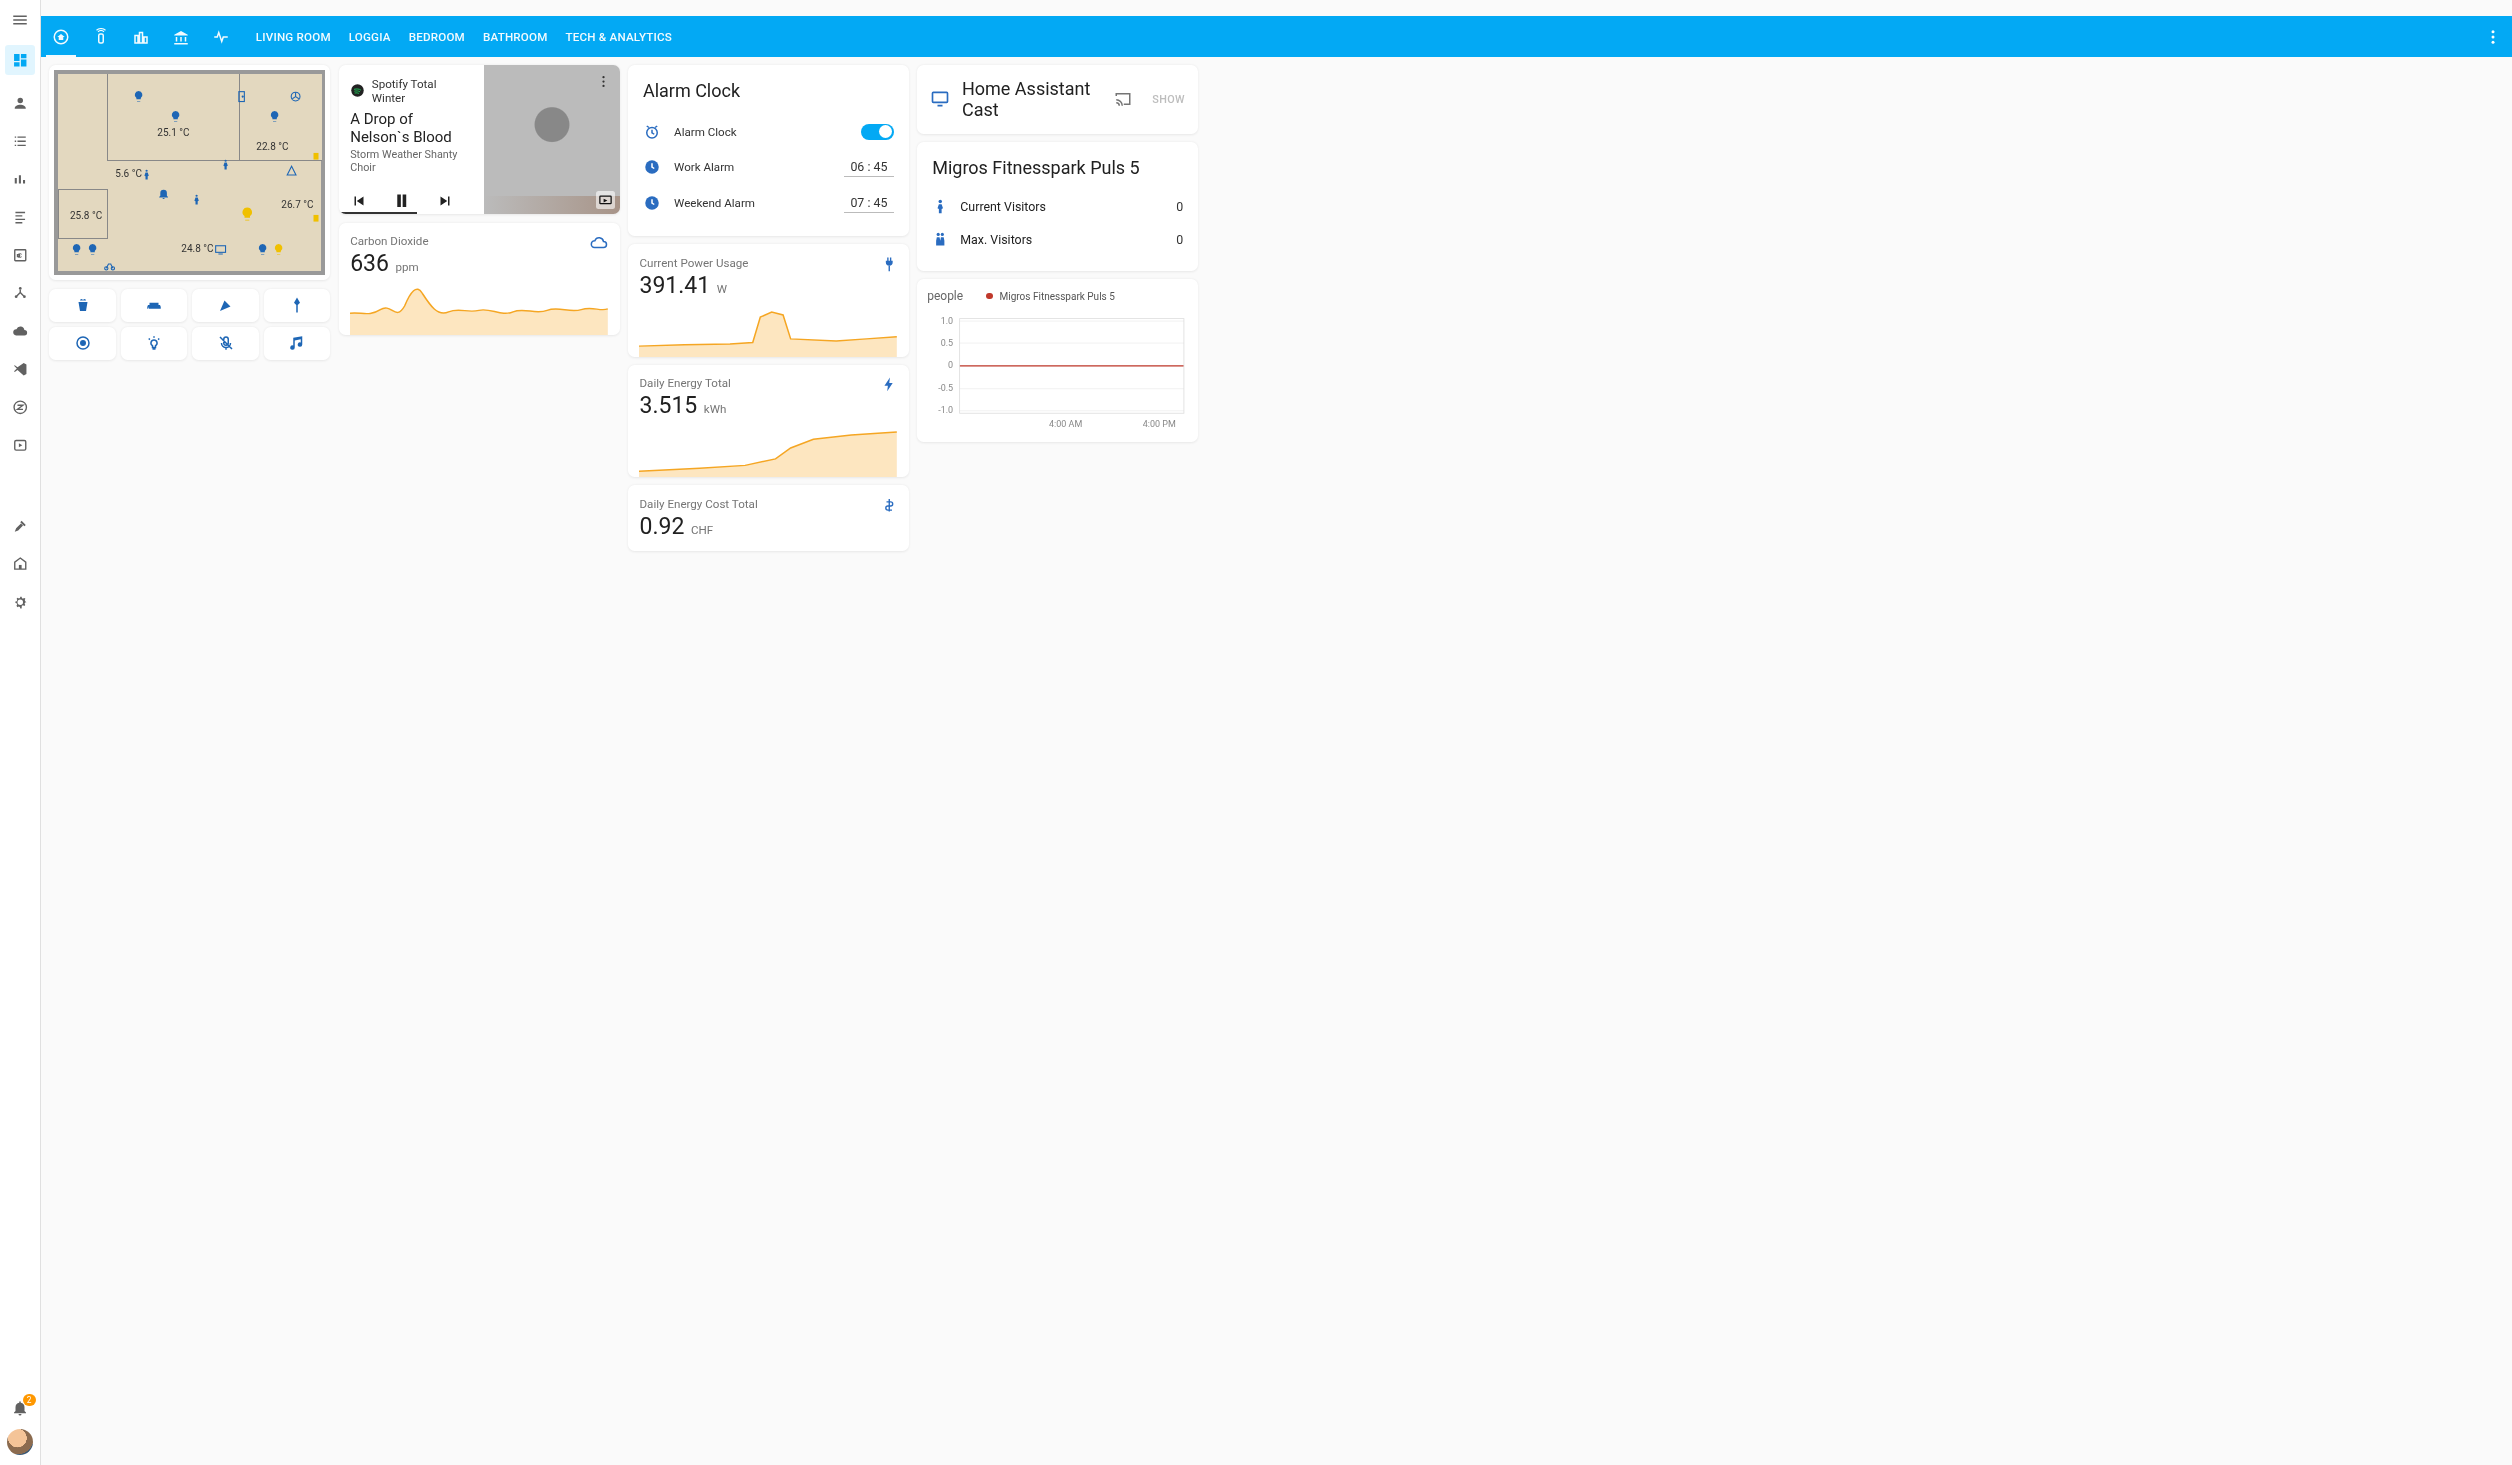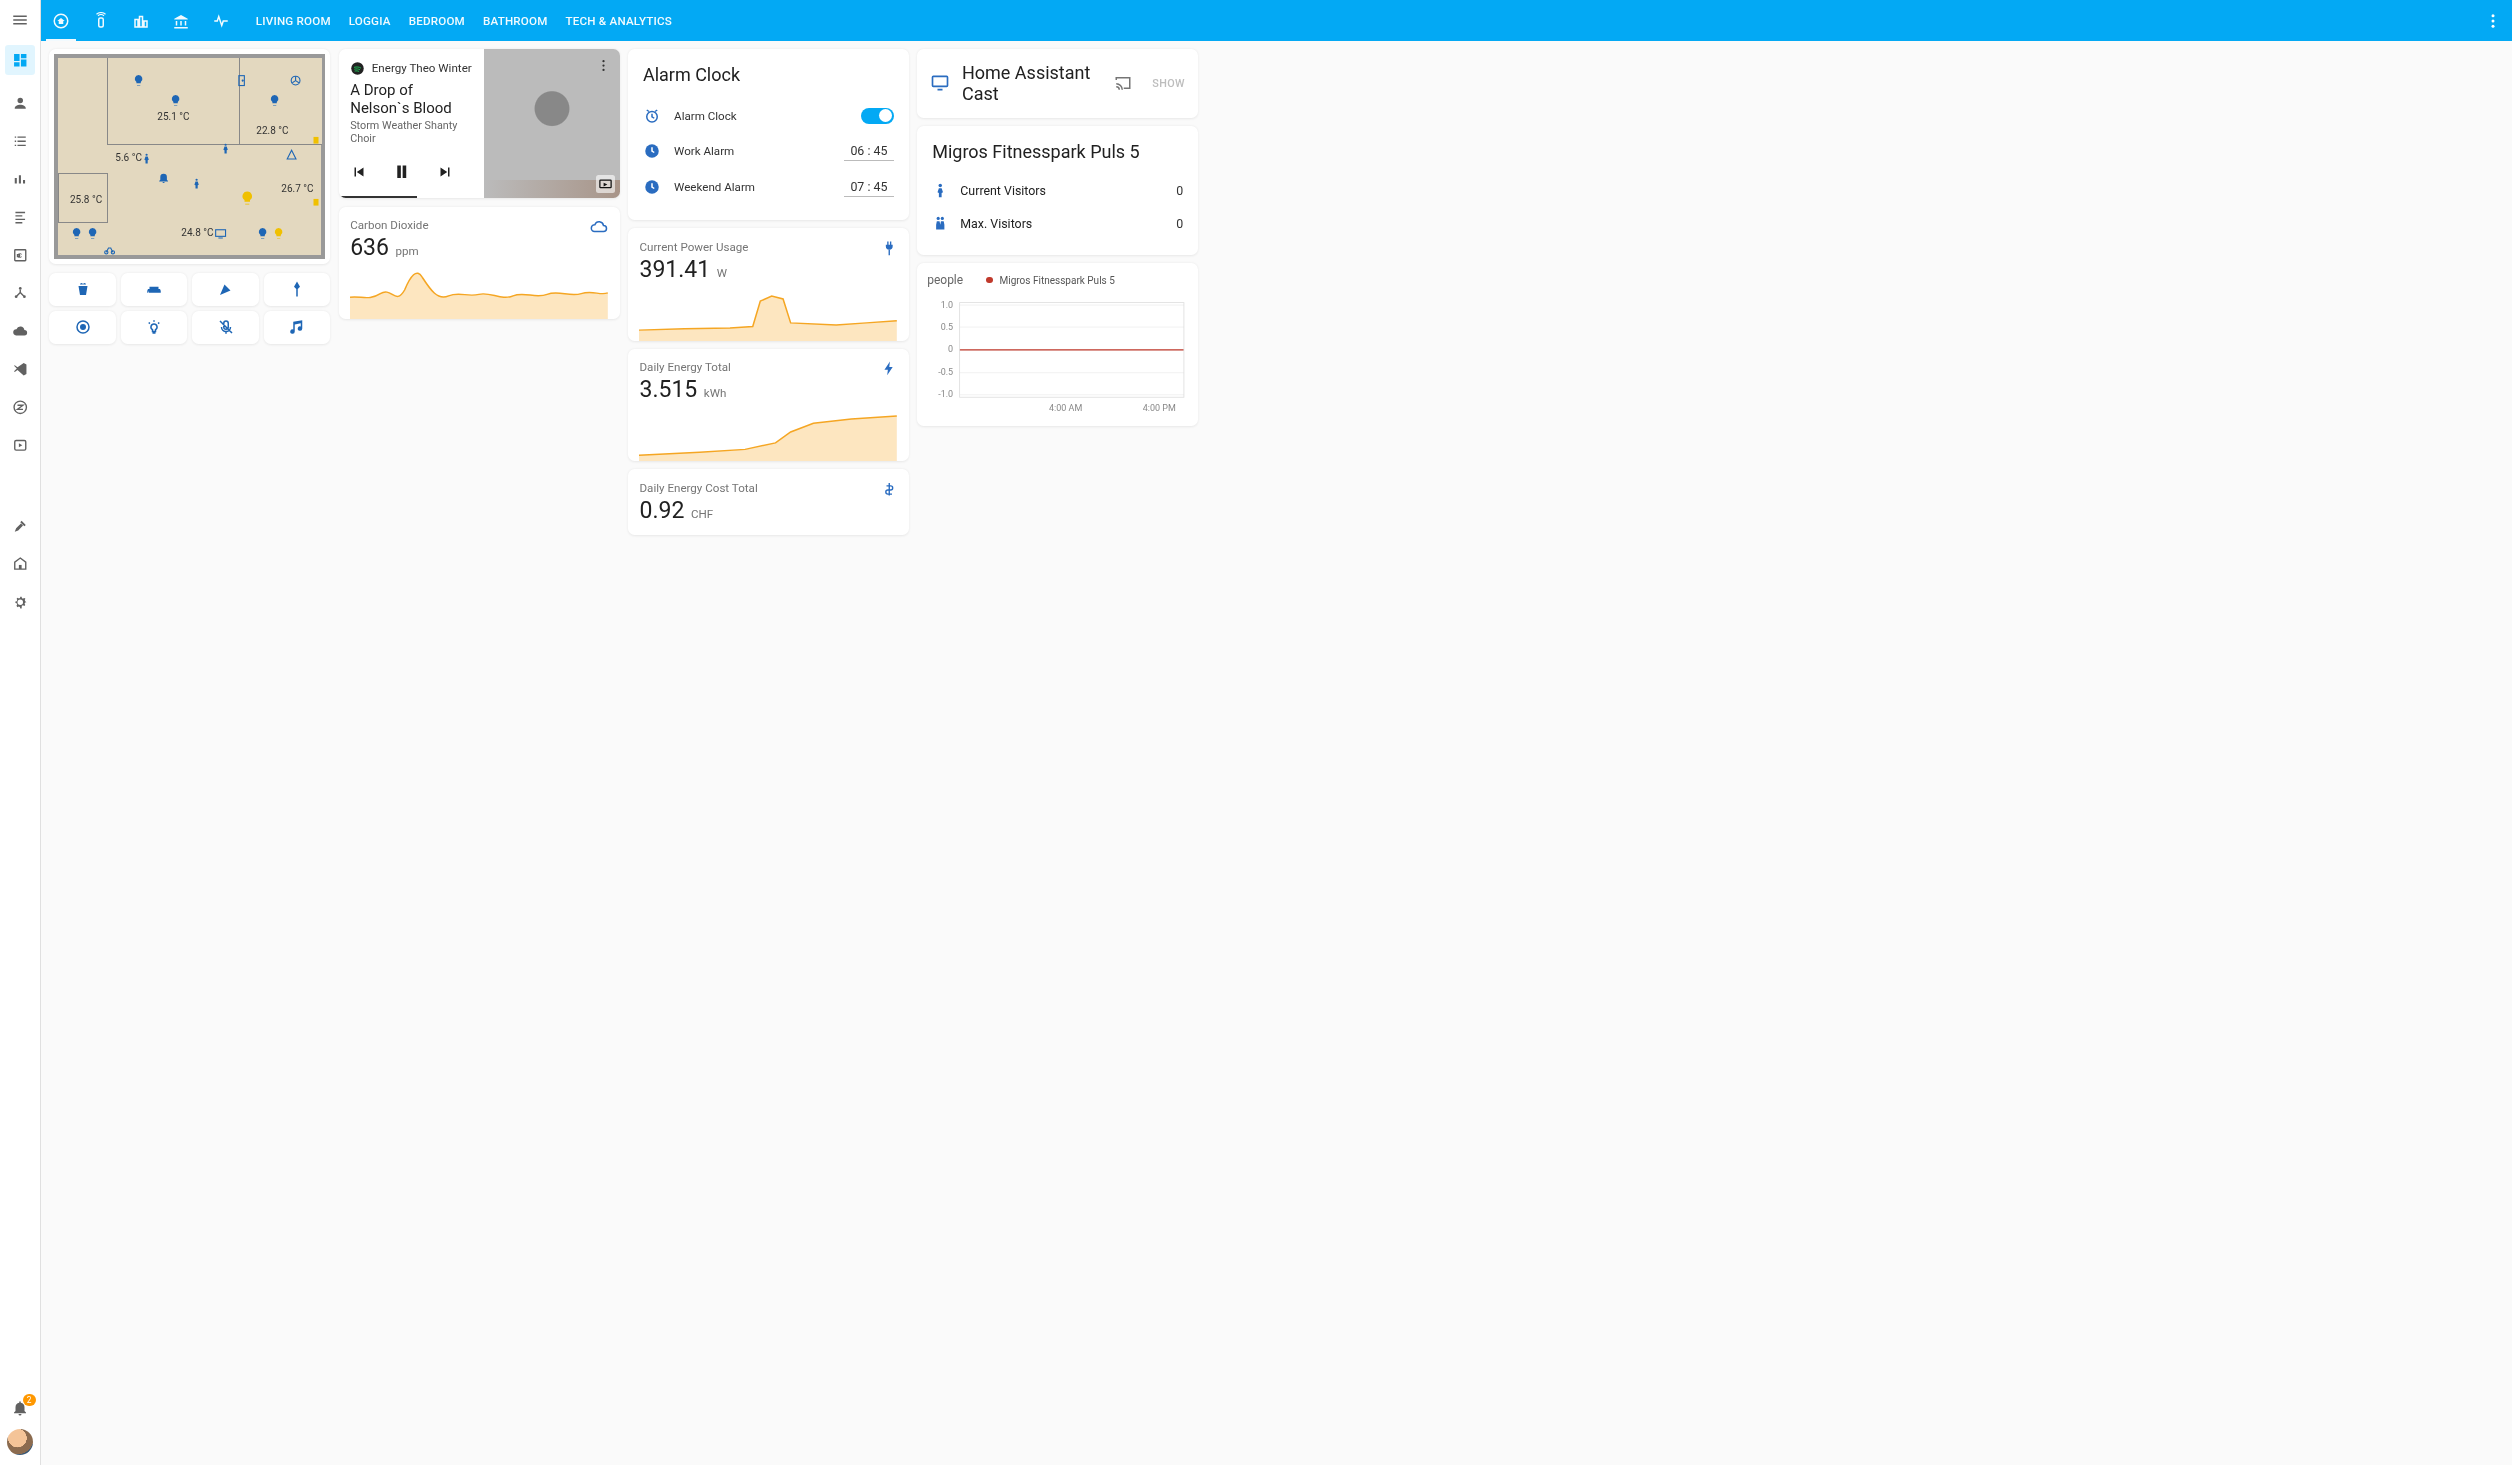--- a/index.html
+++ b/index.html
@@ -12,21 +12,21 @@
 .sidebar .hamburger { width: 20px; height: 20px; display:flex; align-items:center; justify-content:center; cursor:pointer; margin-bottom: 15px; }
 .sidebar .nav-icons { display:flex; flex-direction:column; gap: 18px; align-items:center; }
 .sidebar .nav-icon { width: 20px; height: 20px; display:flex; align-items:center; justify-content:center; color:#616161; cursor:pointer; position:relative; }
 .sidebar .nav-icon.active { color:#03a9f4; background:#e1f5fe; border-radius:3.3px; padding:5px; width:30px; height:30px; }
 .sidebar .spacer { flex:1; }
 .sidebar .bell { position:relative; margin-bottom:11.6px; cursor:pointer; }
 .sidebar .bell .badge { position:absolute; top:-5px; right:-6.6px; background:#ff9800; color:#fff; border-radius:8.3px; font-size:8.3px; padding:0.8px 4.1px; }
 .sidebar .avatar { width:26.5px; height:26.5px; border-radius:50%; background: radial-gradient(circle at 40% 35%, #f4c498 0 40%, #8b6b4f 41% 70%, #3b5975 71% 100%); margin-bottom:10px; cursor:pointer; }
 
 
-.main { display:flex; flex-direction:column; min-width:0; }
+.main { display:flex; flex-direction:column; min-width:0;margin-top:16px; }
 .header { background:#03a9f4; color:#fff; height:41px; display:flex; align-items:center; padding:0 10px; gap:8.3px; }
 .header .tab-icons { display:flex; gap:20px; align-items:center; }
 .header .tab-icon { width:20px; height:20px; display:flex; align-items:center; justify-content:center; cursor:pointer; opacity:0.95; }
 .header .tab-icon.active { position:relative; }
 .header .tab-icon.active::after { content:""; position:absolute; bottom:-10.8px; left:-5px; right:-5px; height:2.5px; background:#fff; }
 .header .tabs-text { display:flex; gap:18px; margin-left:16.5px; }
 .header .tab-text { font-size:11.6px; font-weight:500; letter-spacing:0.2px; cursor:pointer; opacity:0.95; }
 .header .hdr-spacer { flex:1; }
 .header .kebab { cursor:pointer; }
 
@@ -429,21 +429,21 @@
       <div class="col">
         <div class="card media-card">
           <div class="media-left">
             <div class="media-src">
               <span>
                   <svg viewBox="0 0 24 24" width="15" height="15" fill="#1db954">
                     <circle cx="12" cy="12" r="10" fill="#222"></circle>
                     <path d="M7 10c4-1 8-.5 10 1M7.5 13c3-.8 6-.4 8 .8M8 16c2.3-.6 4.7-.3 6 .6" stroke="#1db954" stroke-width="1.6" fill="none" stroke-linecap="round"></path>
                   </svg>
                 </span>
-              <span>Energy Theo Winter</span>
+              <span>Spotify Total Winter</span>
             </div>
             <div class="media-title">A Drop of Nelson`s Blood</div>
             <div class="media-artist">Storm Weather Shanty Choir</div>
             <div class="media-controls">
               <span class="ctrl">
                   <svg viewBox="0 0 24 24" width="18" height="18" fill="currentColor">
                     <path d="M6 6h2v12H6zM18 6v12l-9-6z"></path>
                   </svg>
                 </span>
               <span class="ctrl">

